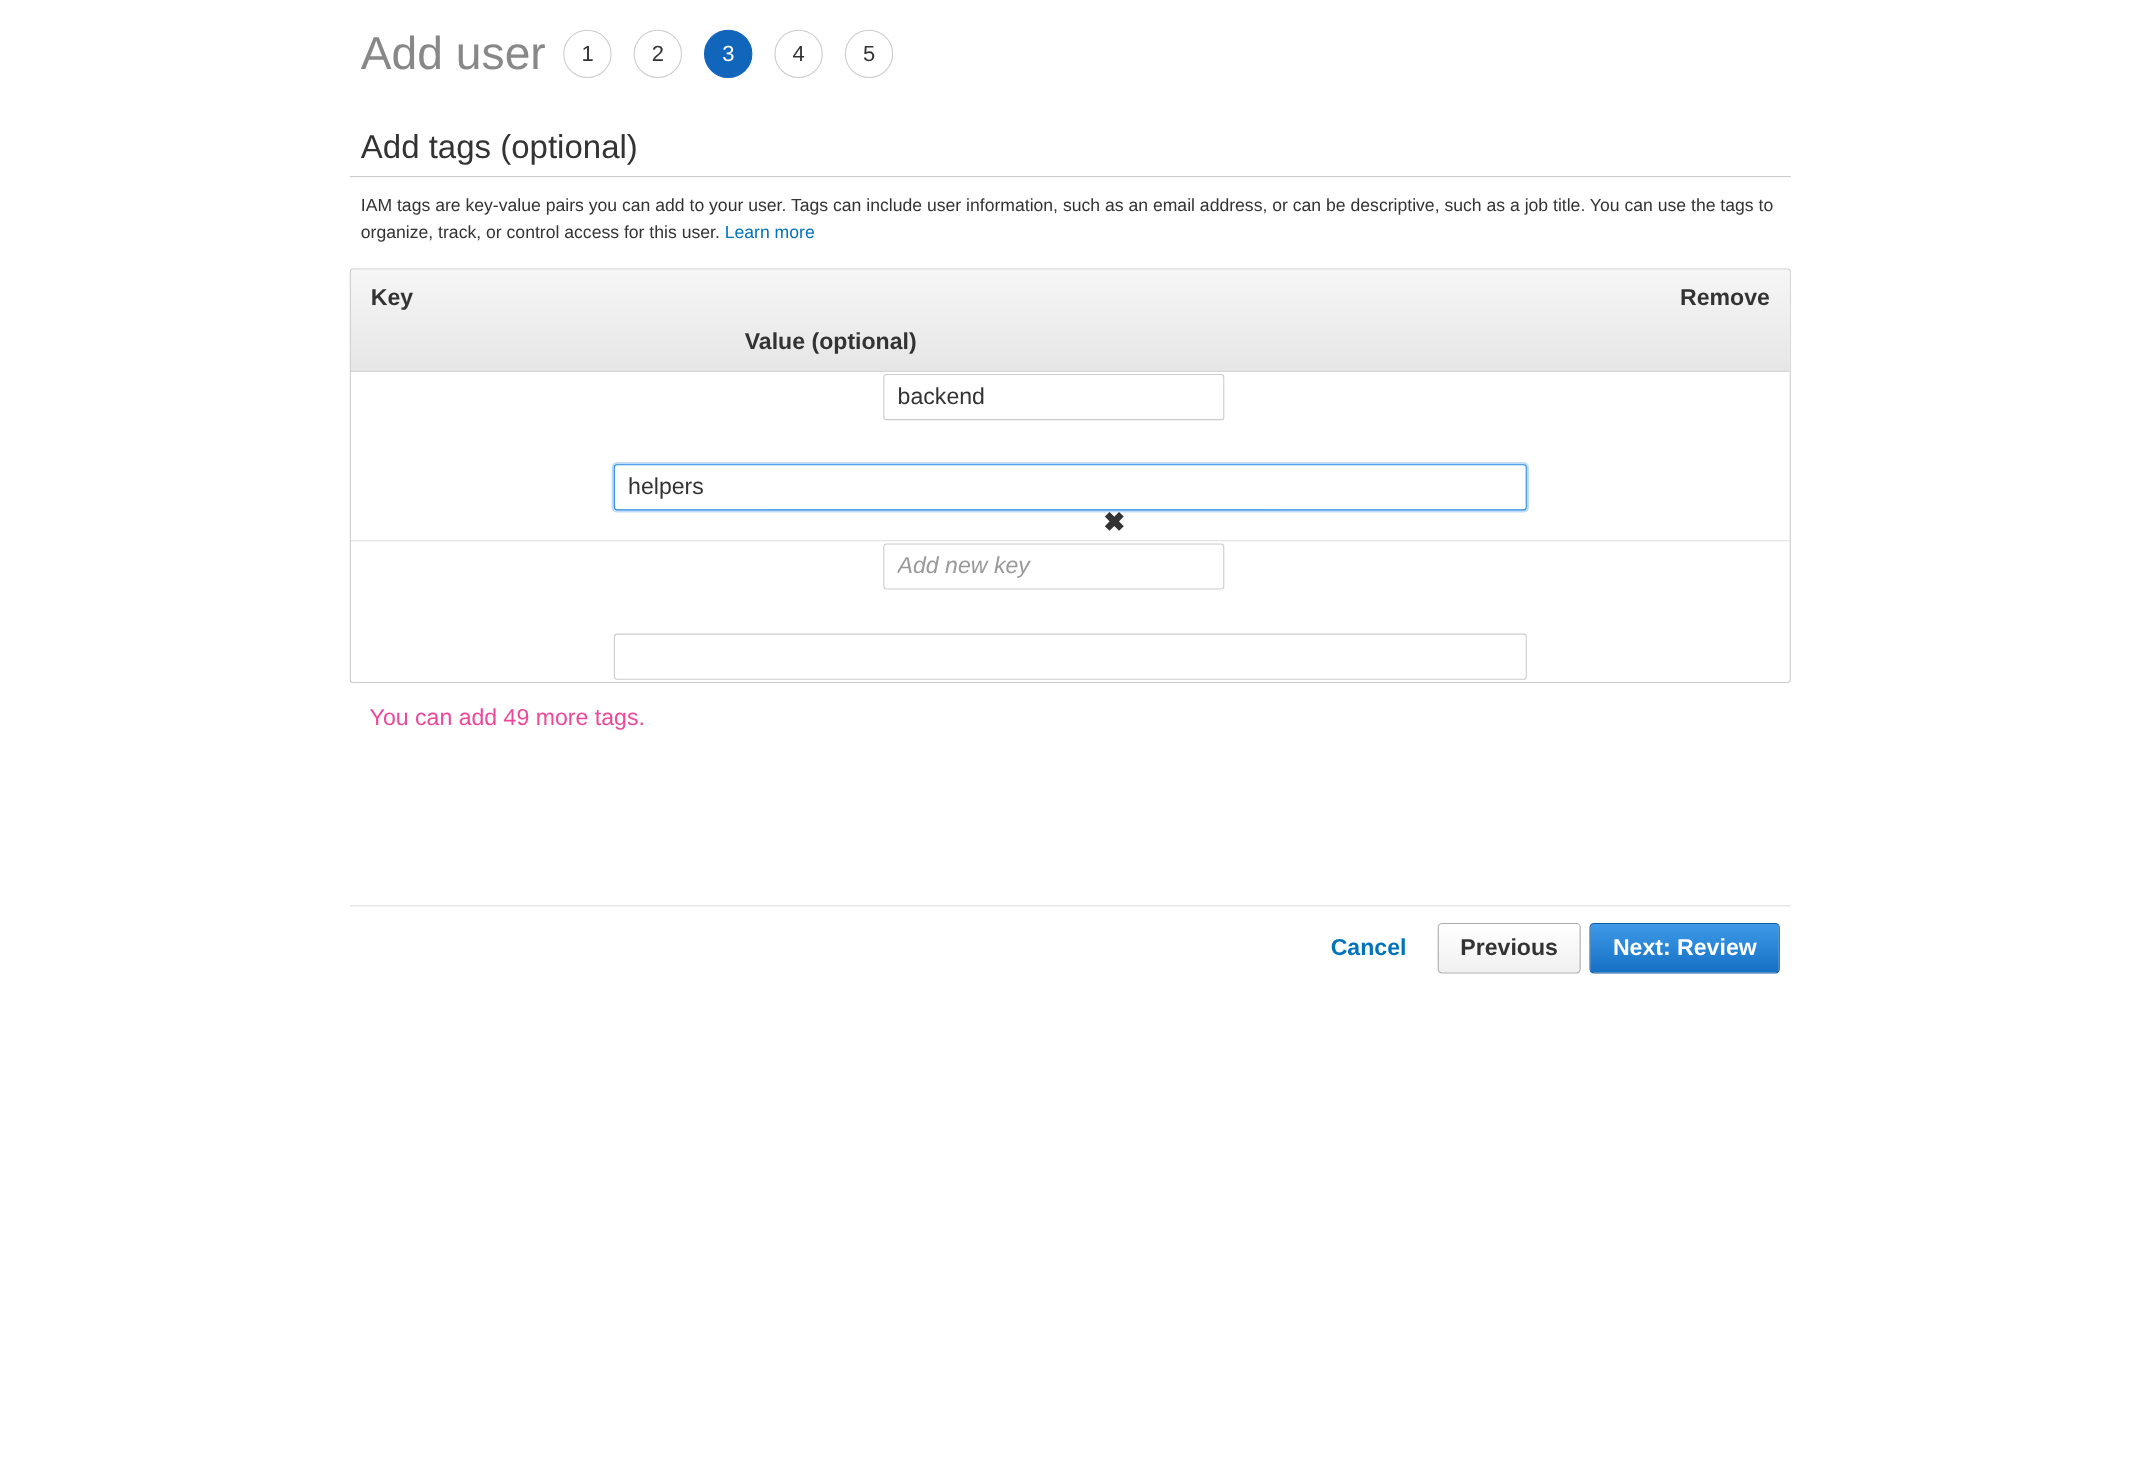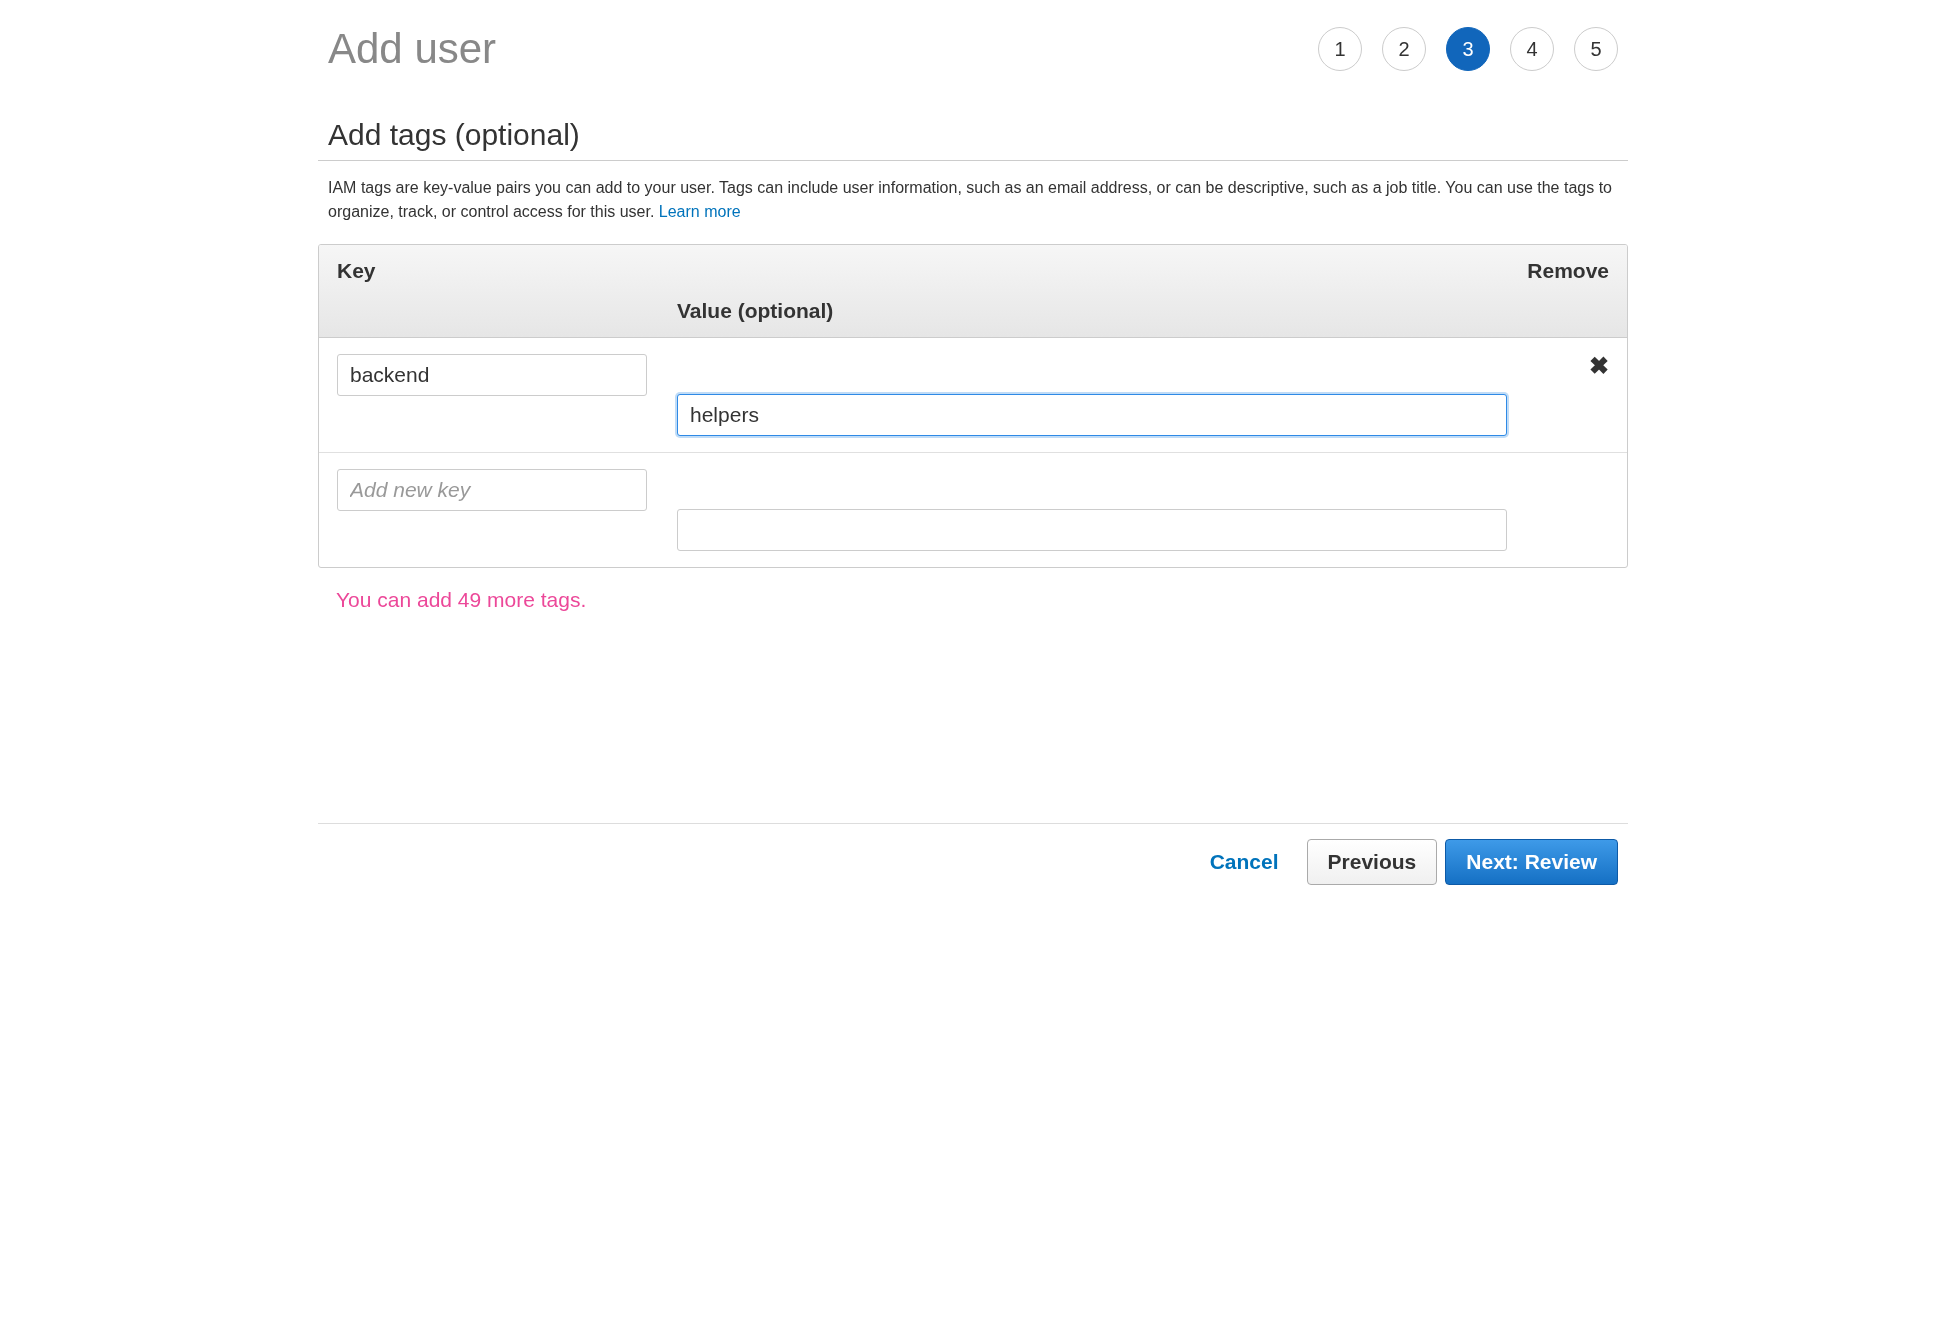--- a/index.html
+++ b/index.html
@@ -15,21 +15,20 @@
     }
     .page {
       width: 1310px;
       margin: 0 auto;
       min-height: 900px;
       display: flex;
       flex-direction: column;
     }
     .header-row {
       display: flex;
-      justify-content: space-between;
       align-items: center;
       padding: 25px 10px 15px 10px;
       gap: 16px;
     }
     .page-title {
       font-size: 42px;
       font-weight: 400;
       color: #888888;
     }
     .stepper {
@@ -94,23 +93,24 @@
       flex: 1;
       margin-top: 40px;
     }
     .col-remove {
       width: 100px;
       text-align: right;
       flex-shrink: 0;
     }
     .tags-row {
       display: flex;
-      align-items: flex-start;
-      padding: 16px 18px;
+      align-items: center;
+      padding: 2px 18px;
       border-bottom: 1px solid #e0e0e0;
+      flex-direction: column;
     }
     .tags-row:last-child {
       border-bottom: none;
     }
     .input-text {
       width: 100%;
       padding: 8px 12px;
       font-size: 21px;
       border: 1px solid #cccccc;
       border-radius: 3px;

